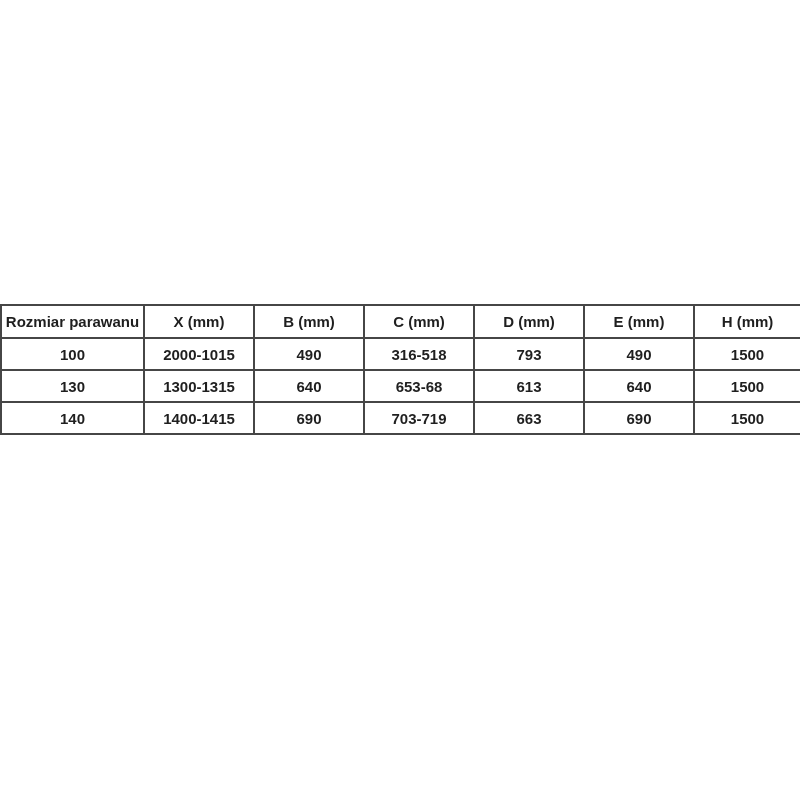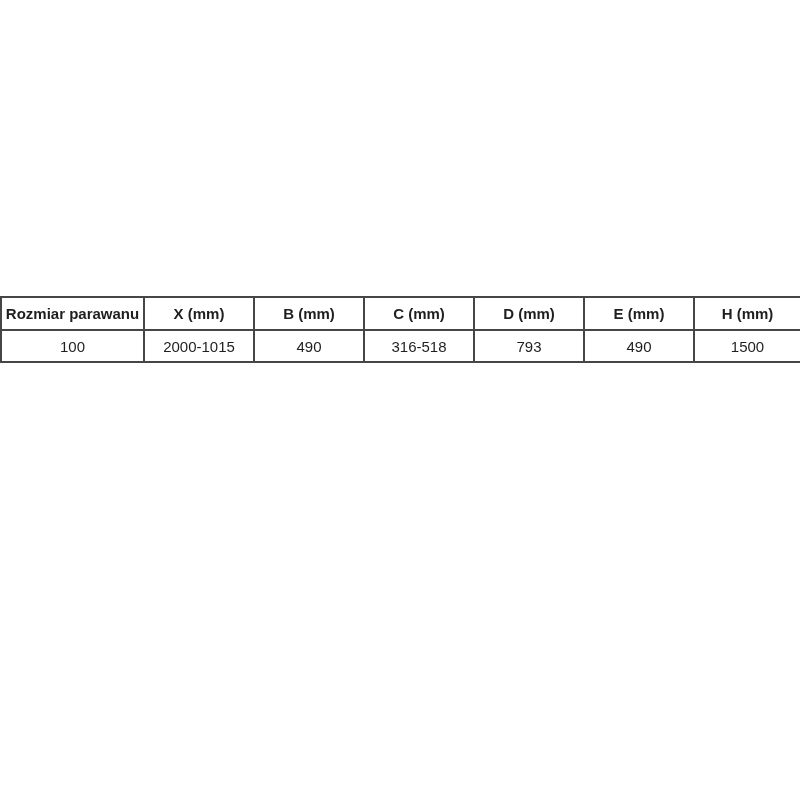--- a/index.html
+++ b/index.html
@@ -11,21 +11,21 @@
     height: 800px;
     background: #ffffff;
     font-family: "Liberation Sans", sans-serif;
     color: #1f1f1f;
     position: relative;
     overflow: hidden;
   }
   .size-table-wrap {
     position: absolute;
     left: 0;
-    top: 296px;
+    top: 304px;
     width: 656px;
   }
   table.size-table {
     border-collapse: collapse;
     width: 800px;
     table-layout: fixed;
     background: #ffffff;
   }
   table.size-table th,
   table.size-table td {
@@ -36,21 +36,21 @@
     color: #1f1f1f;
     padding: 0 2px;
     overflow: hidden;
     white-space: nowrap;
   }
   table.size-table th {
     font-weight: bold;
     height: 31px;
   }
   table.size-table td {
-    font-weight: normal;
+    font-weight: bold;
     height: 30px;
   }
   col.c0 { width: 143px; }
   col.cN { width: 110px; }
   col.cL { width: 107px; }
 </style>
 </head>
 <body>
 
 <div class="size-table-wrap">
@@ -78,15 +78,33 @@
     <tbody>
       <tr>
         <td>100</td>
         <td>2000-1015</td>
         <td>490</td>
         <td>316-518</td>
         <td>793</td>
         <td>490</td>
         <td>1500</td>
       </tr>
+      <tr>
+        <td>130</td>
+        <td>1300-1315</td>
+        <td>640</td>
+        <td>653-68</td>
+        <td>613</td>
+        <td>640</td>
+        <td>1500</td>
+      </tr>
+      <tr>
+        <td>140</td>
+        <td>1400-1415</td>
+        <td>690</td>
+        <td>703-719</td>
+        <td>663</td>
+        <td>690</td>
+        <td>1500</td>
+      </tr>
     </tbody>
   </table>
 </div>
 
 </body></html>

